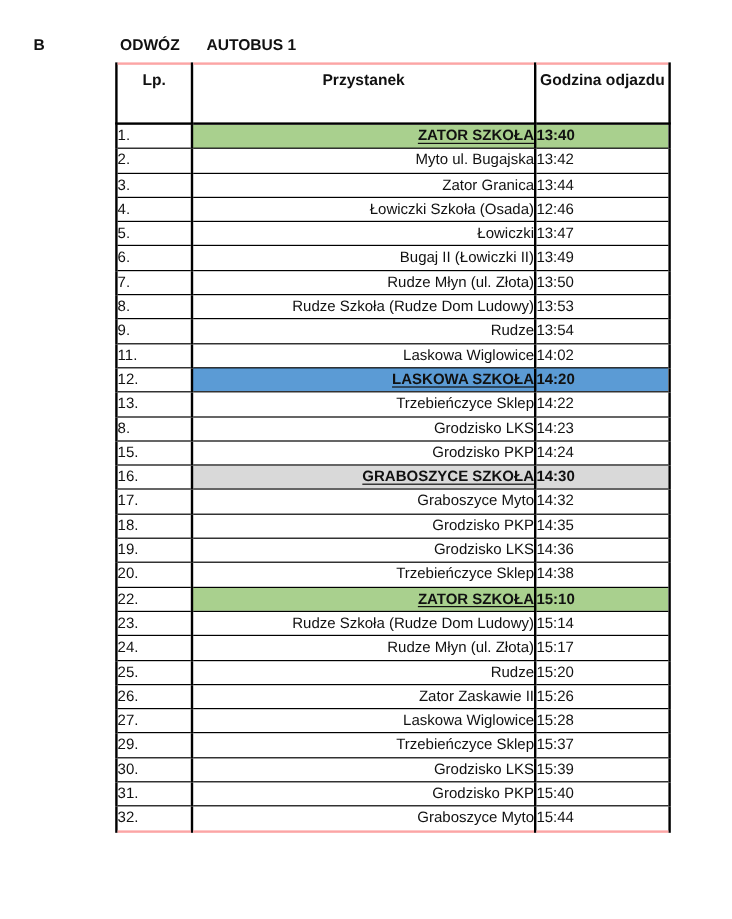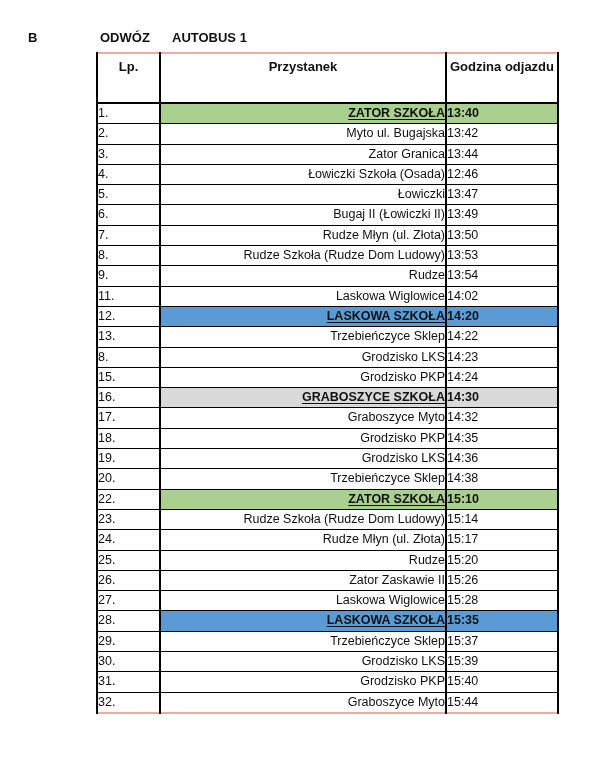--- a/index.html
+++ b/index.html
@@ -225,25 +225,20 @@
         <tr>
           <td class="cell-lp">26.</td>
           <td class="cell-stop"><span>Zator Zaskawie II</span></td>
           <td class="cell-time">15:26</td>
         </tr>
         <tr>
           <td class="cell-lp">27.</td>
           <td class="cell-stop"><span>Laskowa Wiglowice</span></td>
           <td class="cell-time">15:28</td>
         </tr>
-        <tr class="hl hl-blue">
-          <td class="cell-lp">28.</td>
-          <td class="cell-stop"><span>LASKOWA SZKOŁA</span></td>
-          <td class="cell-time">15:35</td>
-        </tr>
         <tr>
           <td class="cell-lp">29.</td>
           <td class="cell-stop"><span>Trzebieńczyce Sklep</span></td>
           <td class="cell-time">15:37</td>
         </tr>
         <tr>
           <td class="cell-lp">30.</td>
           <td class="cell-stop"><span>Grodzisko LKS</span></td>
           <td class="cell-time">15:39</td>
         </tr>

